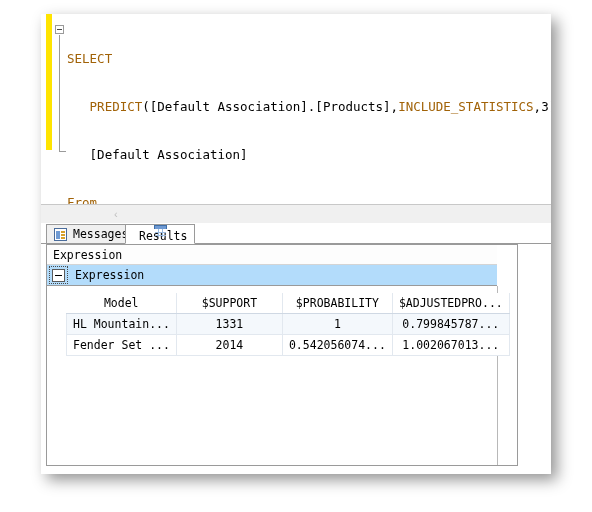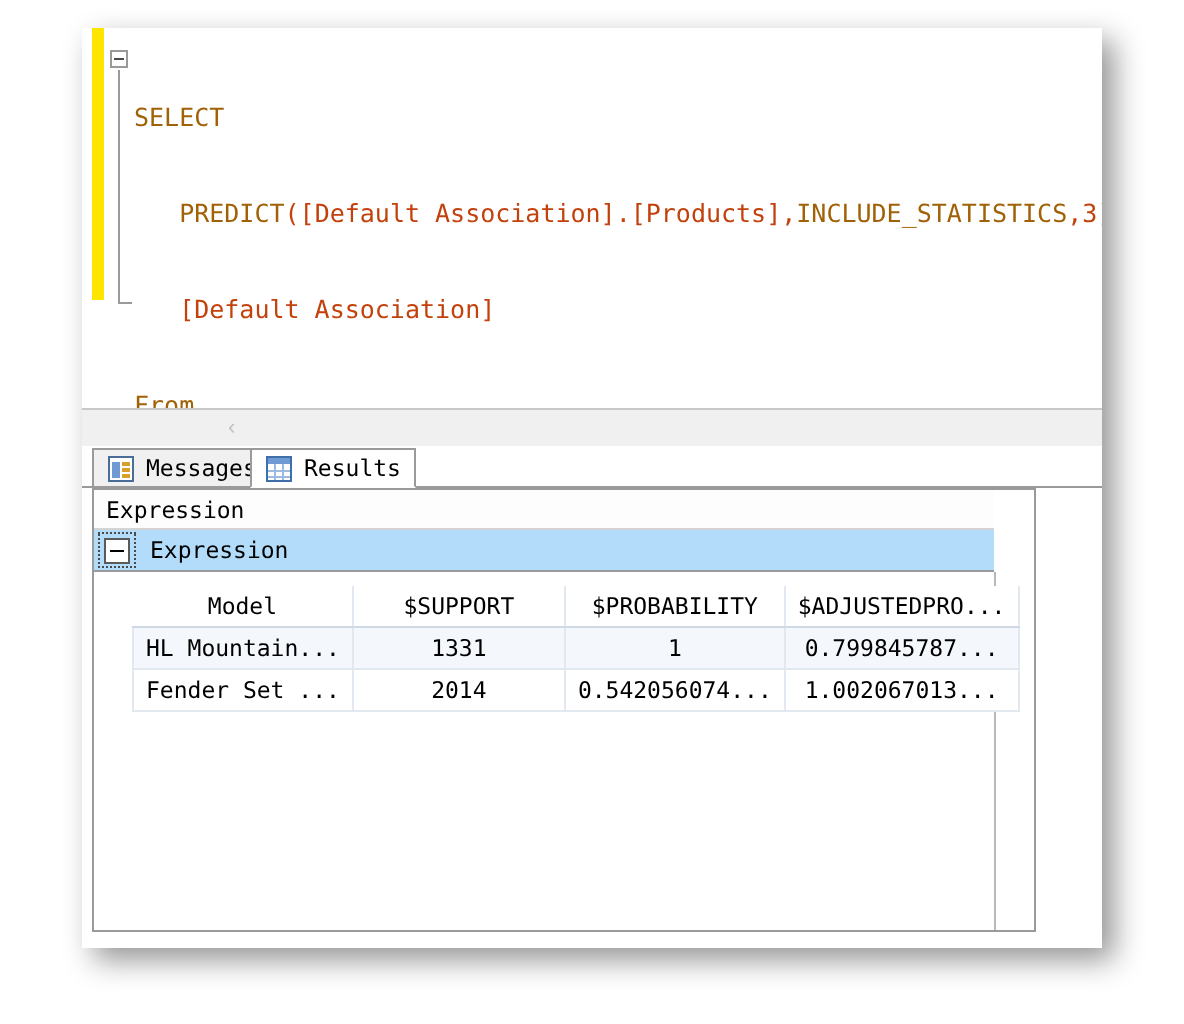--- a/index.html
+++ b/index.html
@@ -89,21 +89,21 @@
     left: 26px;
     top: 5px;
     font-family: "DejaVu Sans Mono", "Liberation Mono", monospace;
     font-size: 12.5px;
     line-height: 16px;
     white-space: pre;
     color: #000000;
   }
   .code-line { height: 16px; white-space: pre; }
   .kw  { color: #a16207; }
-  .pl  { color: #c2410c; }
+  .pl  { color: #000000; }
 
   
   #zoom-strip {
     position: absolute;
     left: 0px;
     top: 190px;
     width: 510px;
     height: 18px;
     background: #f0f0f0;
     border-top: 1px solid #c8c8c8;
@@ -186,21 +186,21 @@
     color: #000000;
     background: #f0f0f0;
     border-bottom: 1px solid #9a9a9a;
   }
   .tab.active {
     background: #ffffff;
     border-bottom: 1px solid #ffffff;
     z-index: 3;
   }
   #tab-messages { left: 5px; }
-  #tab-results  { left: 84px; }
+  #tab-results  { left: 84px; flex-direction: column; }
   .tab-label { margin-left: 6px; }
 
   .icon-messages {
     width: 13px; height: 13px;
     position: relative;
     background: #ffffff;
     border: 1px solid #4a6c9b;
     box-sizing: border-box;
   }
   .icon-messages::before {

